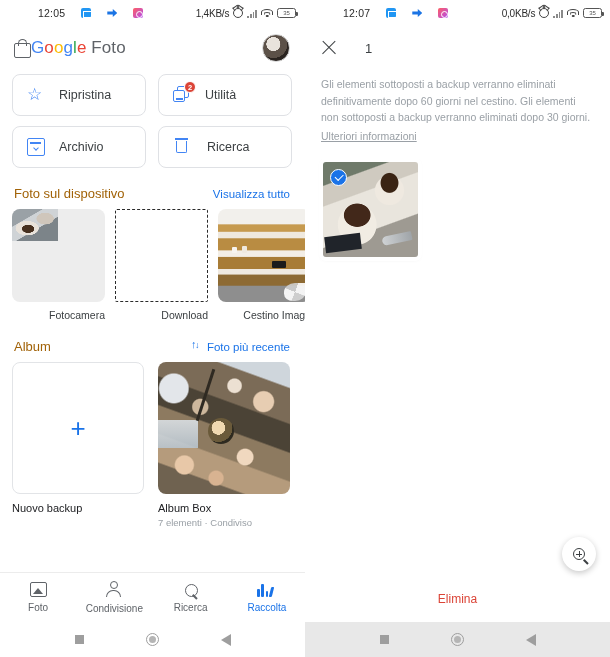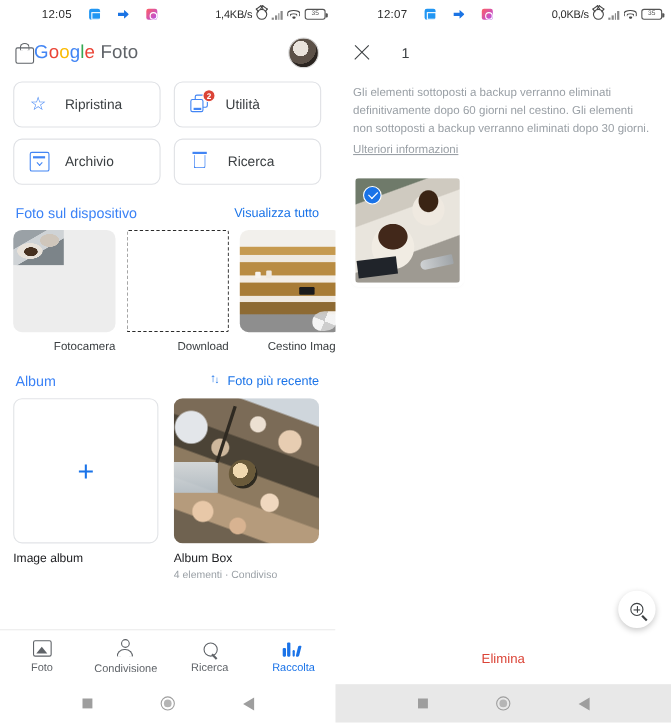--- a/index.html
+++ b/index.html
@@ -84,21 +84,21 @@
   .archive-icon:after { content:""; position:absolute; left:6px; top:6.5px; width:3px; height:3px;
            border-right:1.4px solid #4285F4; border-bottom:1.4px solid #4285F4; transform: rotate(45deg); }
   .trash-icon { width: 13px; height: 15px; margin-left:2px; }
   .trash-icon .lid { position:absolute; top:0; left:0; width:13px; height:1.5px; background:#4285F4; }
   .trash-icon .can { position:absolute; top:3px; left:1.2px; width:10.5px; height:12px;
             border:1.4px solid #4285F4; border-top:none; border-radius:0 0 2px 2px; }
 
   
   .sec-head { display: flex; align-items: center; justify-content: space-between;
               padding: 18px 14px 8px; }
-  .sec-title { font-size: 13px; color: #3b82f6; }
+  .sec-title { font-size: 13px; color: #a16207; }
   .sec-action { font-size: 11.5px; color: #1a73e8; display: flex; align-items: center; gap: 5px; margin-left: 45px; }
   .sort-icon { width: 11px; height: 12px; position: relative; }
   .sort-icon:before { content:"↑"; position:absolute; left:0; top:-3px; font-size:11px; color:#1a73e8; }
   .sort-icon:after { content:"↓"; position:absolute; left:4px; top:-1px; font-size:9px; color:#1a73e8; }
 
   
   .dev-row { display: flex; gap: 10px; padding: 0 12px; }
   .dev-cell { width: 93px; }
   .dev-thumb { width: 93px; height: 93px; border-radius: 8px; overflow: hidden; position: relative; background: #ededed; }
   .dev-label { font-size: 10.5px; color: #3c4043; margin-top: 7px; white-space: nowrap; text-align: right; }
@@ -326,30 +326,30 @@
         <span class="sort-icon"></span>
         <span>Foto più recente</span>
       </span>
     </div>
 
     <div class="alb-row">
       <div class="alb-cell">
         <div class="alb-new">
           <span class="plus-icon">+</span>
         </div>
-        <div class="alb-label">Image album</div>
+        <div class="alb-label">Nuovo backup</div>
       </div>
       <div class="alb-cell">
         <div class="alb-thumb">
           <span class="sky"></span>
             <span class="blade"></span>
             <span class="shield"></span>
         </div>
         <div class="alb-label">Album Box</div>
-        <div class="alb-sub">4 elementi  ·  Condiviso</div>
+        <div class="alb-sub">7 elementi  ·  Condiviso</div>
       </div>
     </div>
 
     <div class="bottomnav">
       <div class="nav-item">
         <span class="nav-ic photo-icon"></span>
         <span class="nav-lbl">Foto</span>
       </div>
       <div class="nav-item">
         <span class="nav-ic share-icon">

